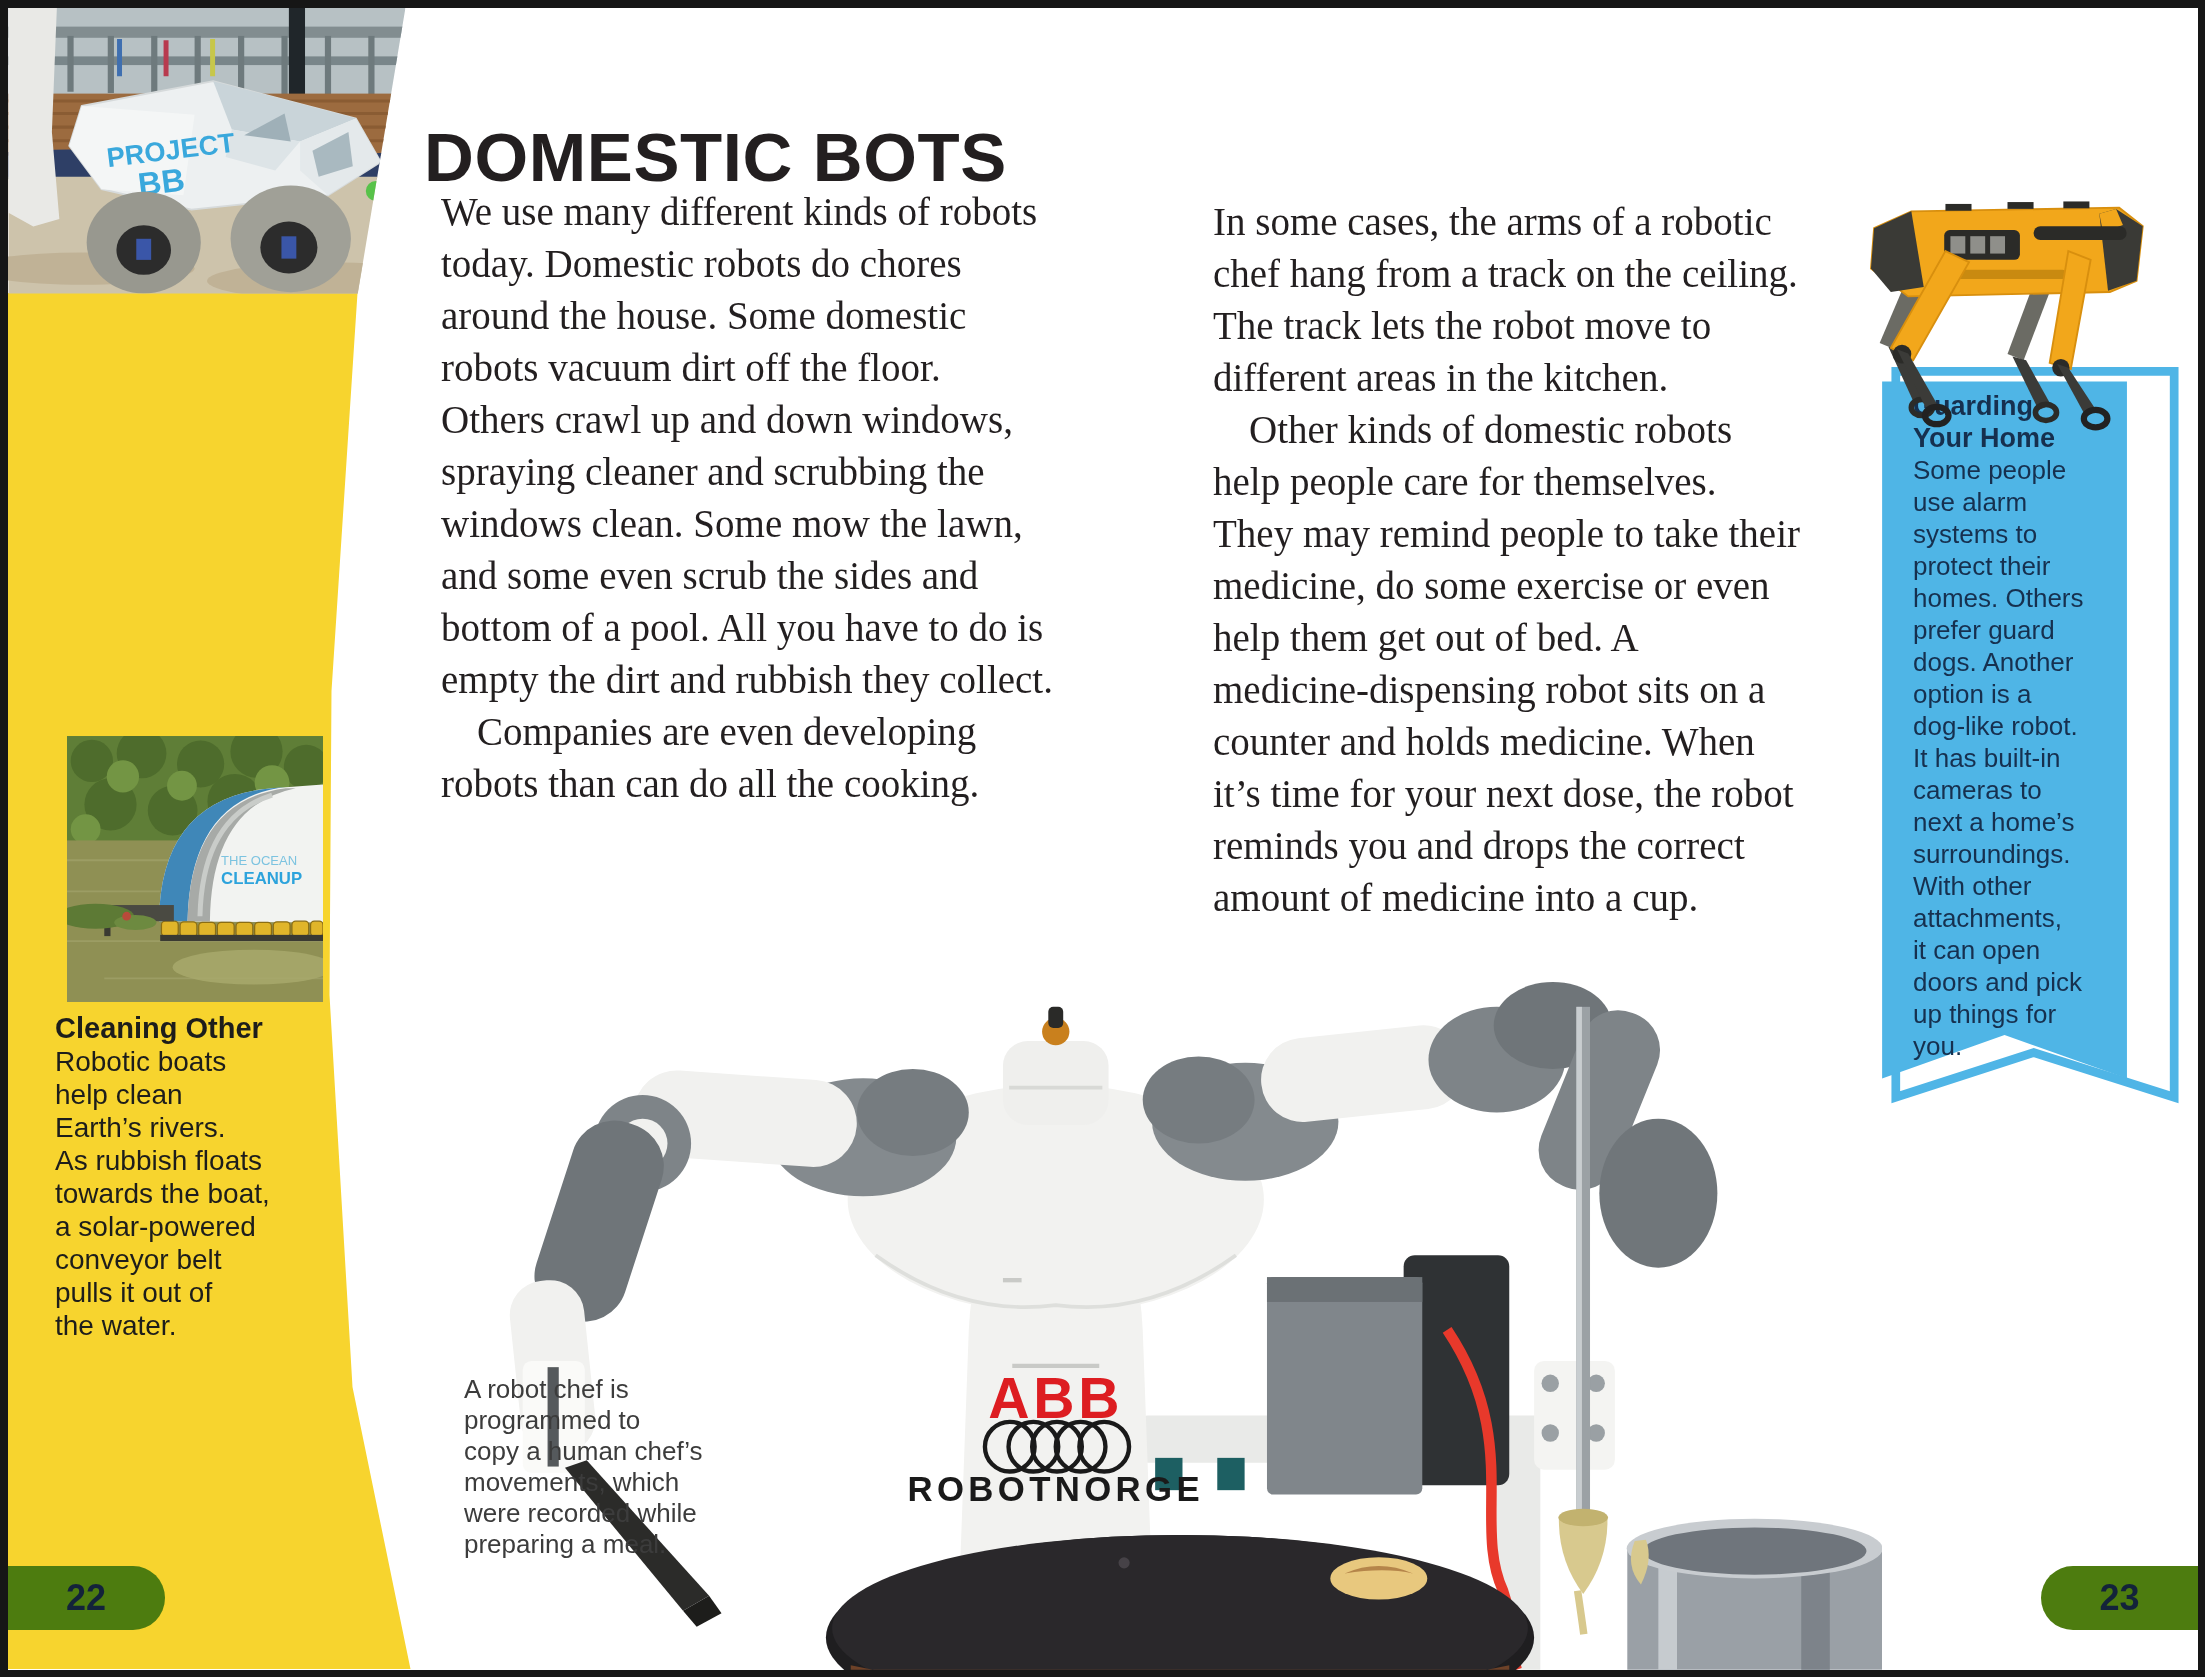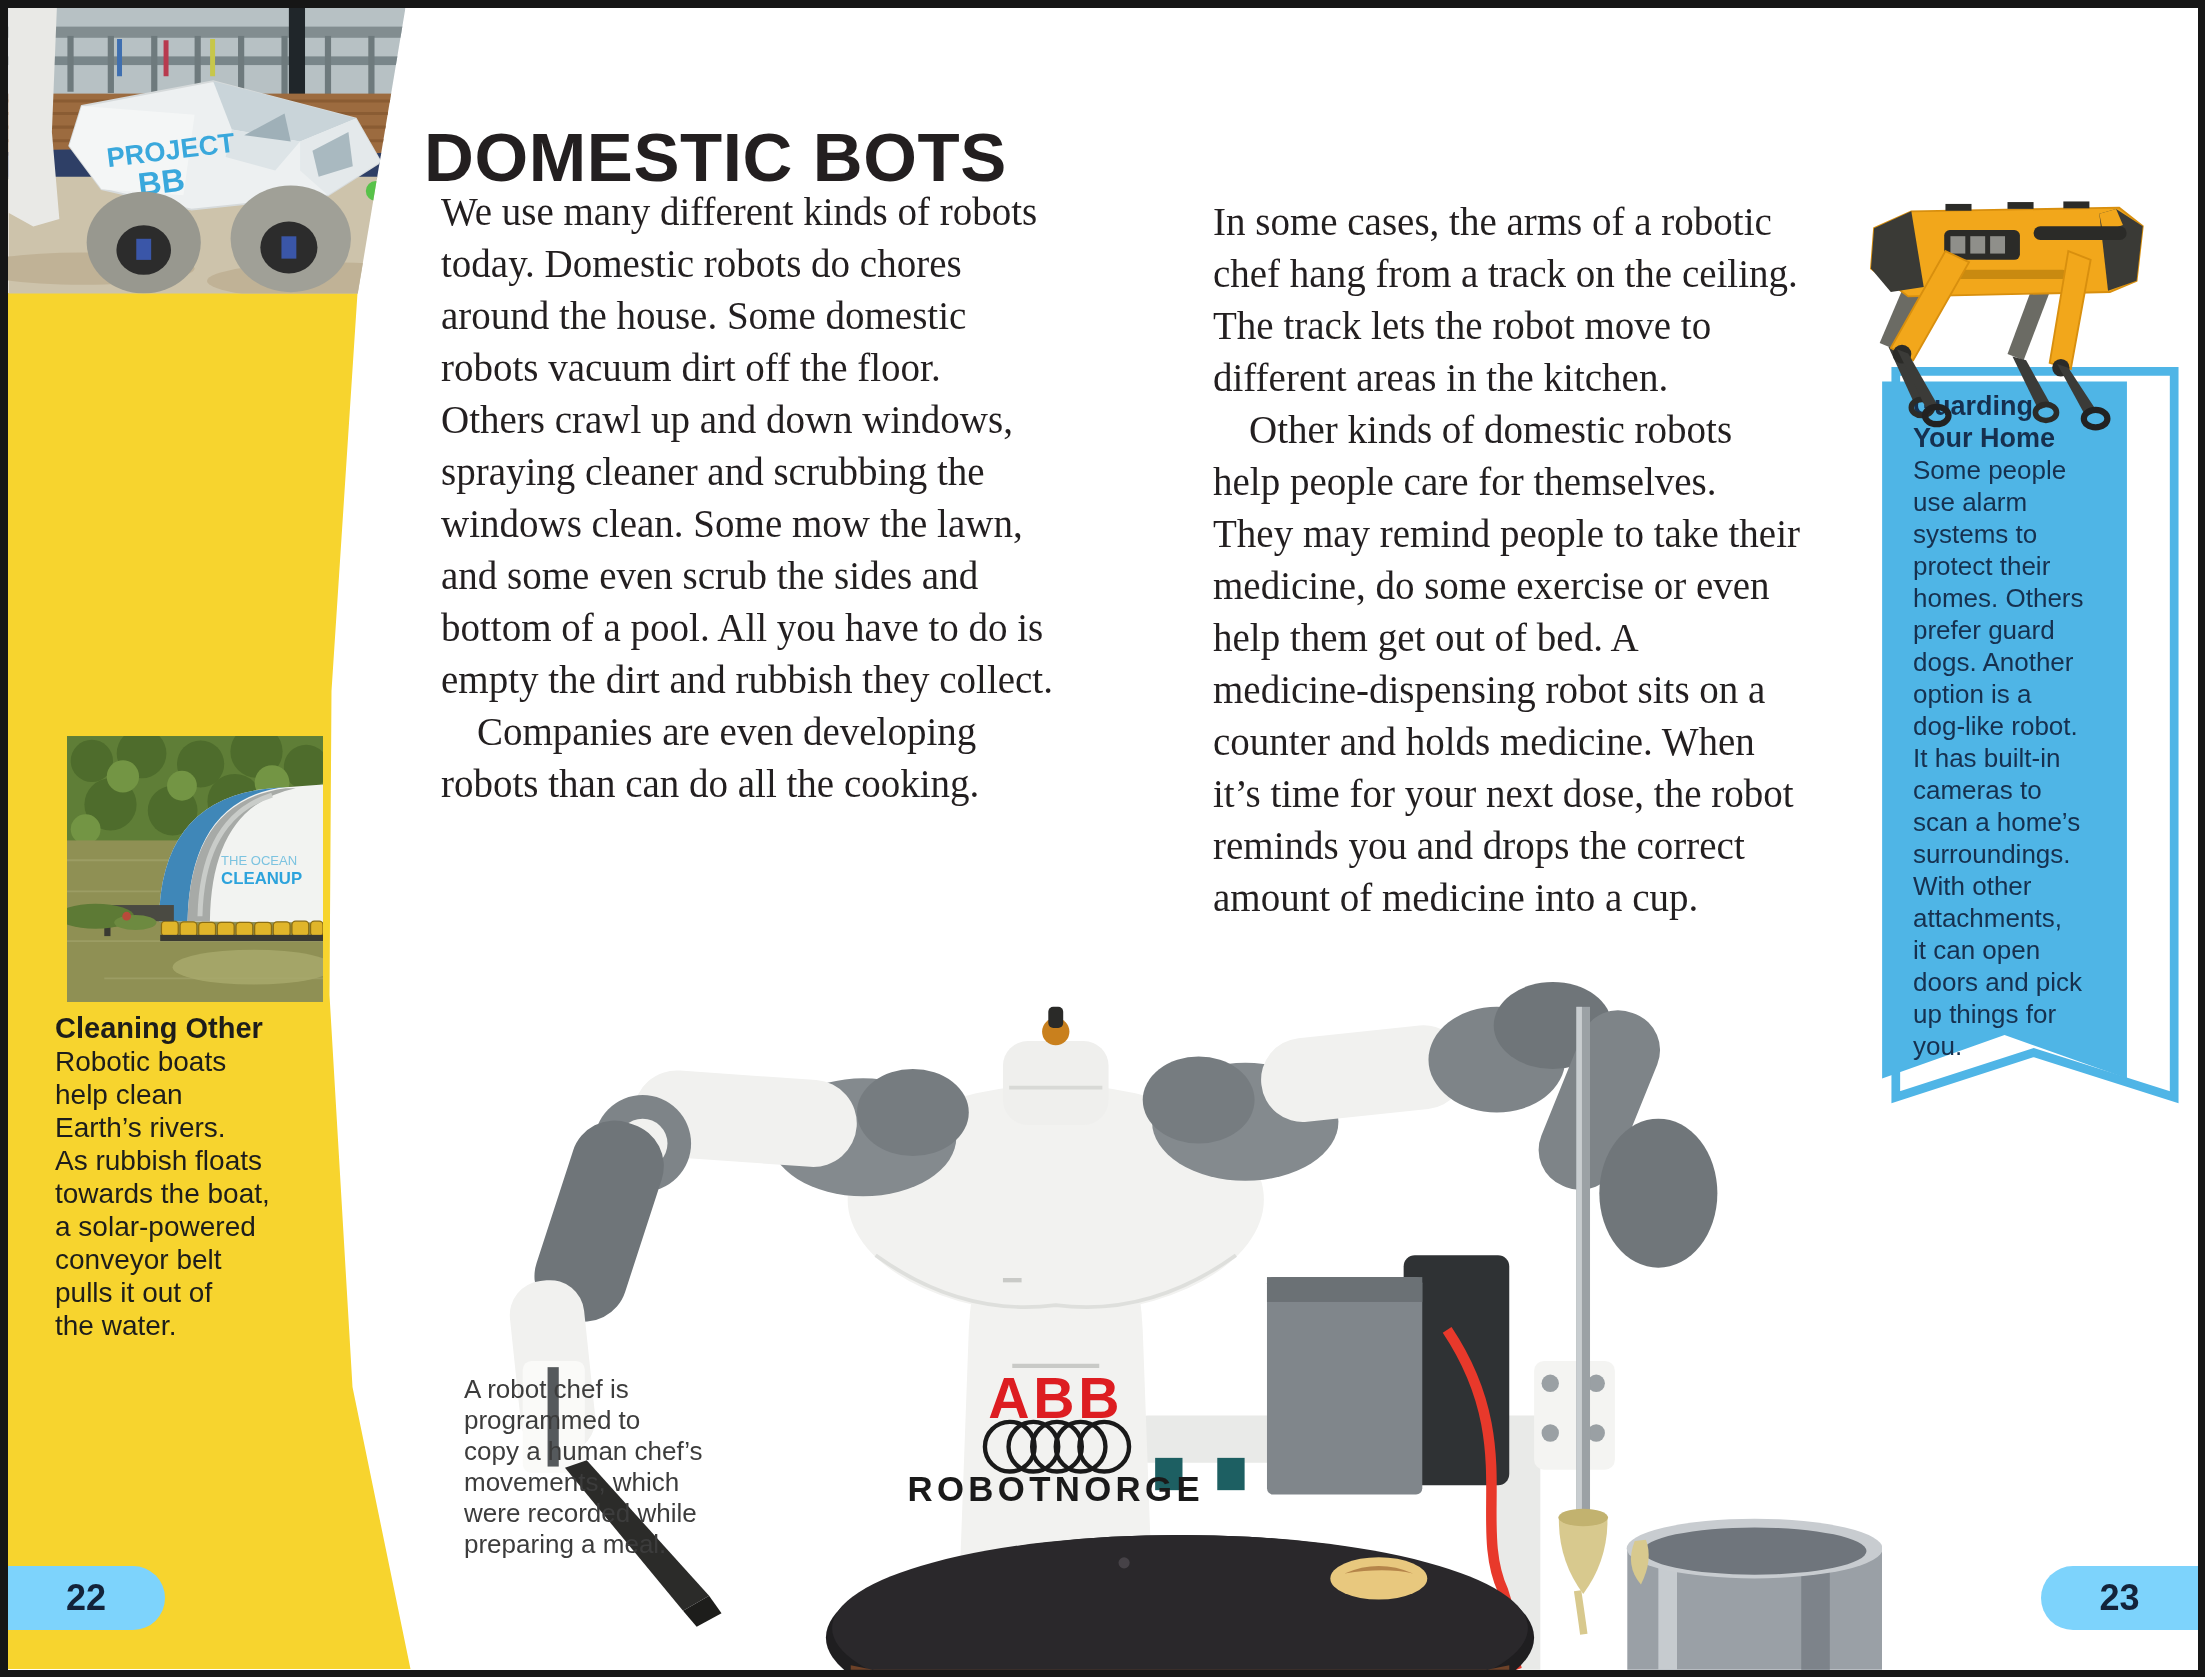--- a/index.html
+++ b/index.html
@@ -30,21 +30,21 @@
   .col2{left:1213px;top:196px;width:659px;}
   
   .chef-cap{left:464px;top:1374px;width:286px;font-size:26px;line-height:31px;color:#3c3c3c;
     white-space:pre;z-index:6;}
   
   .ribbon-svg{left:1877px;top:364px;z-index:3;}
   .ribbon-text{left:1913px;top:390px;width:205px;color:#16304F;z-index:4;}
   .ribbon-text h3{margin:0;font-size:27px;line-height:32px;font-weight:bold;white-space:pre;}
   .ribbon-text p{margin:0;font-size:26px;line-height:32px;white-space:pre;}
   
-  .pill{top:1566px;width:157px;height:64px;background:#7dd3fc;color:#13233A;
+  .pill{top:1566px;width:157px;height:64px;background:#4d7c0f;color:#13233A;
     font-size:36px;font-weight:bold;display:flex;align-items:center;justify-content:center;z-index:5;}
   .pill-left{left:7.5px;border-radius:0 32px 32px 0;}
   .pill-right{left:2041px;width:157px;border-radius:32px 0 0 0px;border-radius:32px 0 0 32px;}
   .dog-svg{left:1852px;top:194px;z-index:5;}
   .chef-svg{left:478px;top:932px;z-index:2;}
 </style>
 </head>
 <body>
 
 <div class="page">
@@ -214,21 +214,21 @@
 use alarm
 systems to
 protect their
 homes. Others
 prefer guard
 dogs. Another
 option is a
 dog-like robot.
 It has built-in
 cameras to
-scan a home’s
+next a home’s
 surroundings.
 With other
 attachments,
 it can open
 doors and pick
 up things for
 you.</p>
   </div>
 
   <svg class="abs dog-svg" width="311" height="242" viewBox="0 0 500 390">

